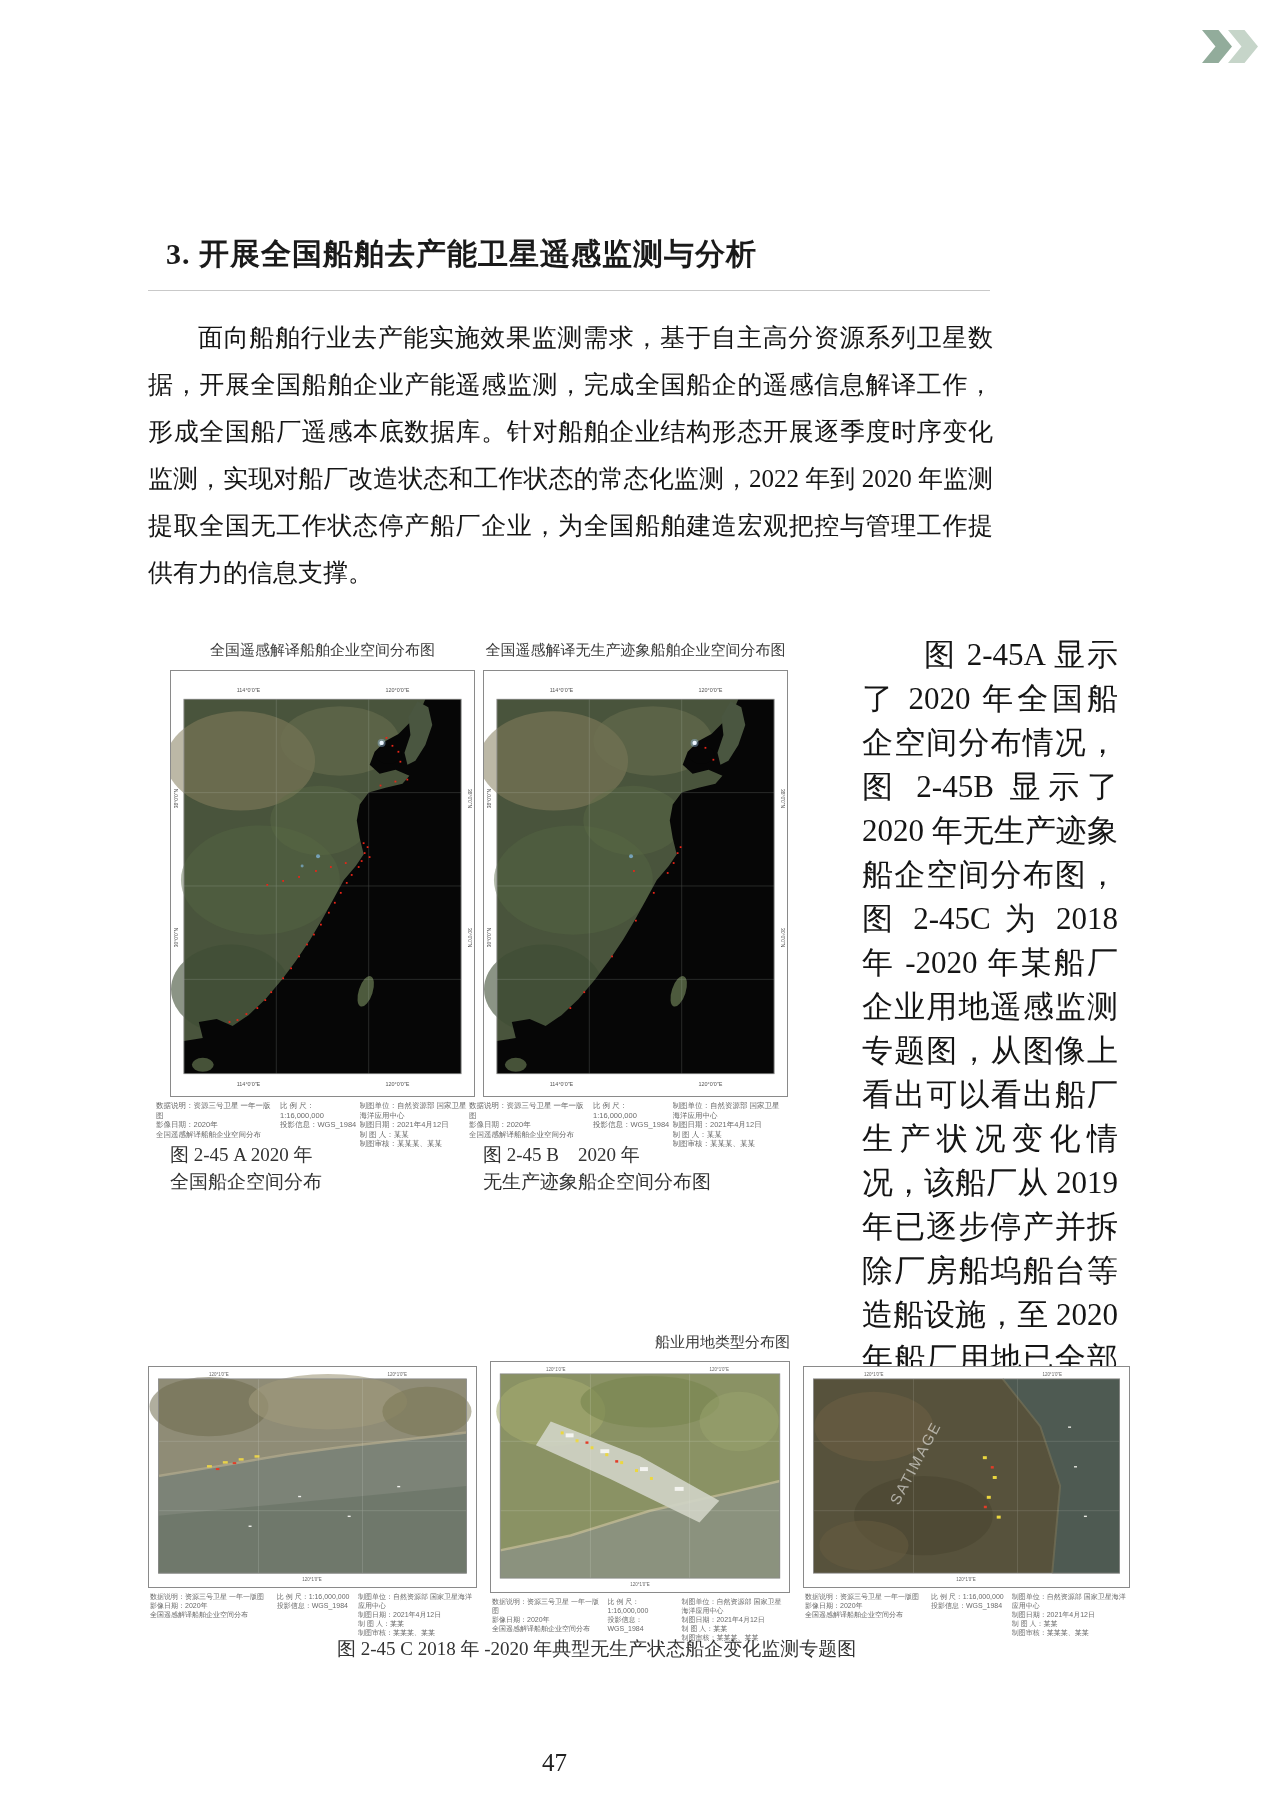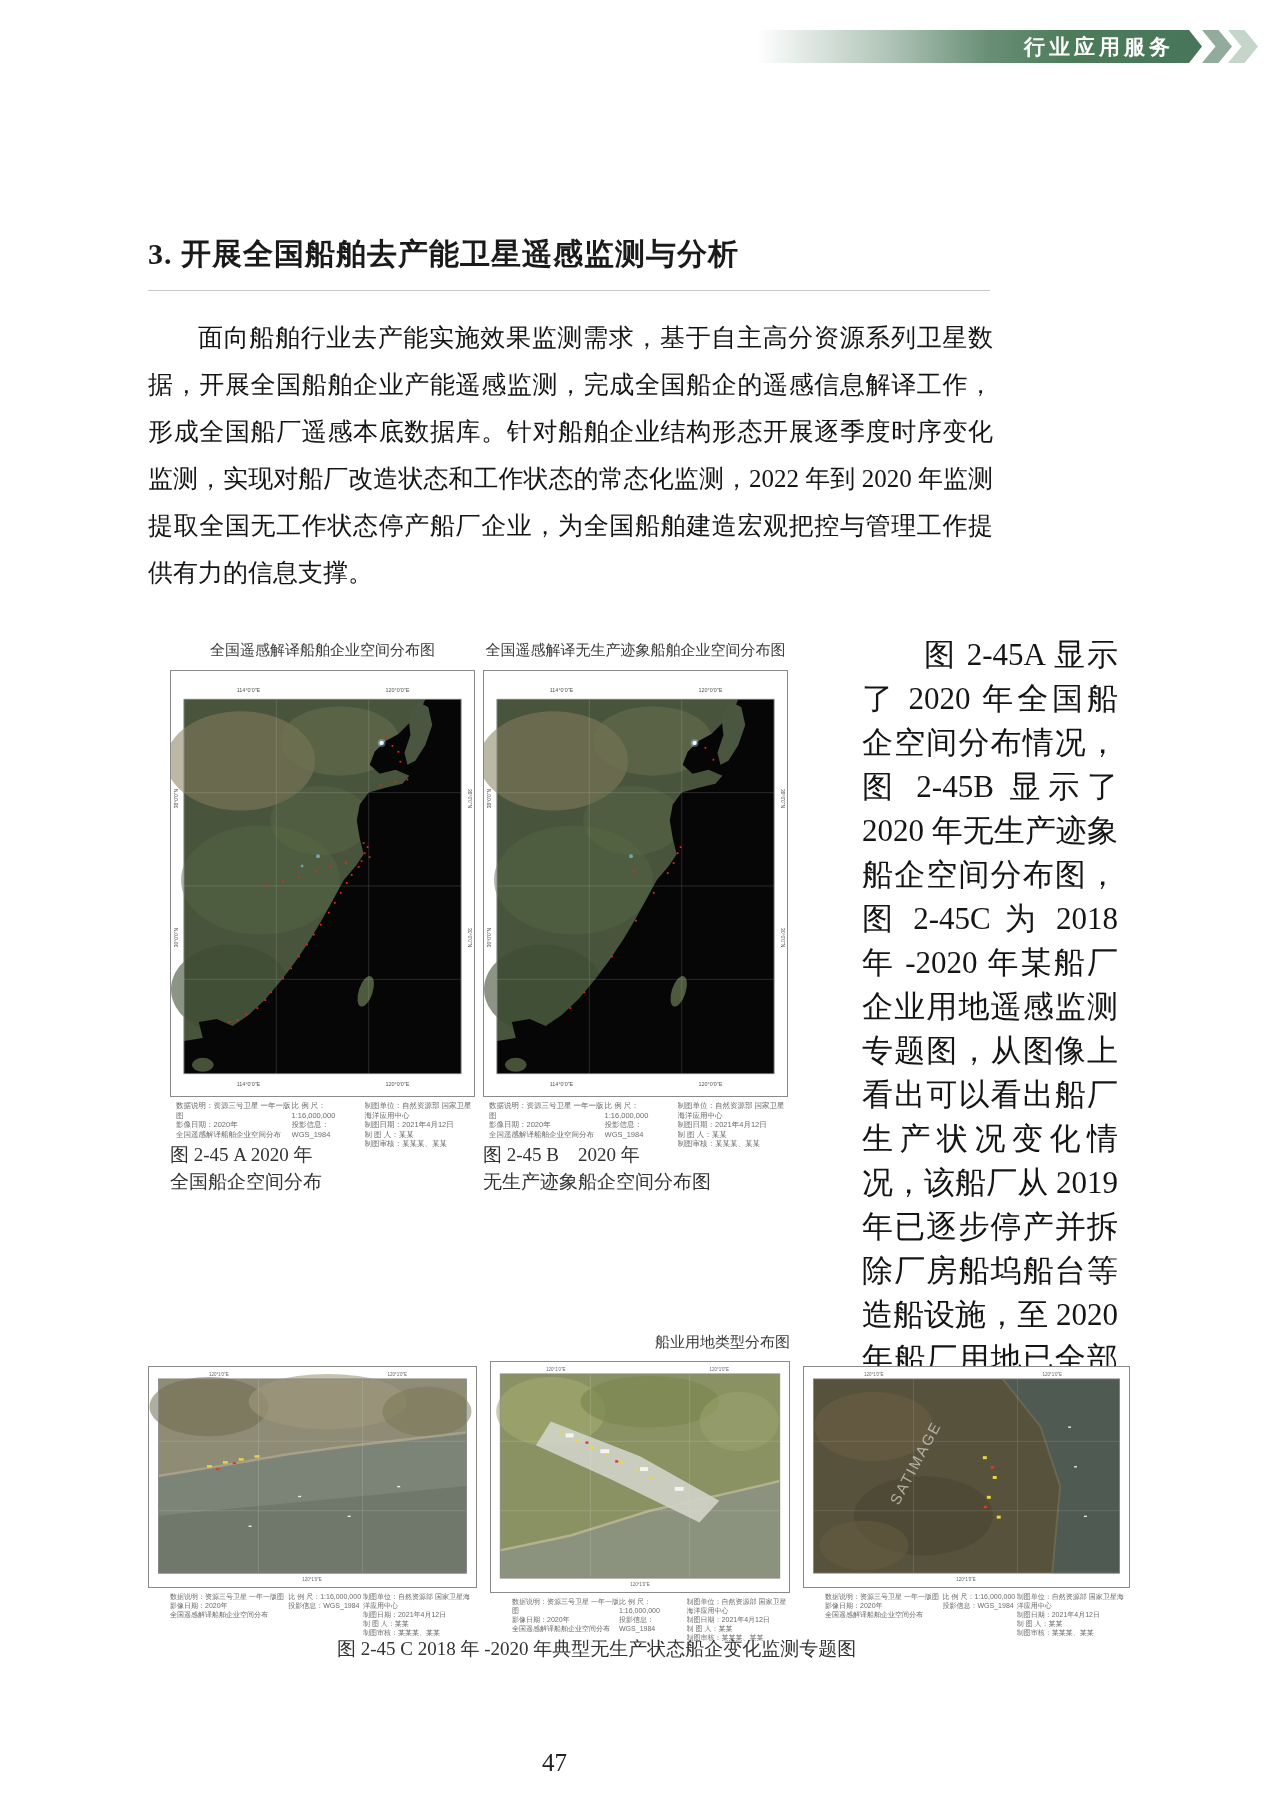--- a/index.html
+++ b/index.html
@@ -14,39 +14,39 @@
           clip-path:polygon(0 0,calc(100% - 13px) 0,100% 50%,calc(100% - 13px) 100%,0 100%);
           display:flex;align-items:center;justify-content:flex-end;padding-right:28px;box-sizing:border-box;}
   .banner span{color:#fff;font-weight:bold;font-size:21px;letter-spacing:4px;
                font-family:"Liberation Sans",sans-serif;}
   .chev{position:absolute;top:30px;width:30px;height:33px;
         clip-path:polygon(0 0,55% 0,100% 50%,55% 100%,0 100%,45% 50%);}
   .chev1{left:1202px;background:#92ac9b;}
   .chev2{left:1228px;background:#c6d5c9;}
 
   
-  .sec-title{left:148px;top:234px;font-size:30px;font-weight:bold;letter-spacing:1px;}
+  .sec-title{left:166px;top:234px;font-size:30px;font-weight:bold;letter-spacing:1px;}
   .title-rule{left:148px;top:290px;width:842px;height:1px;background:#c9c9c9;}
   .para{left:148px;top:314px;width:845px;font-size:25px;line-height:47px;
         text-align:justify;text-indent:2em;color:#151515;}
 
   
   .map-title{top:641px;width:305px;text-align:center;font-size:15px;color:#3a3a3a;}
   .sheet{background:#fff;border:1px solid #8a8a8a;box-sizing:border-box;}
   .sheetA{left:170px;top:670px;width:305px;height:427px;}
   .sheetB{left:483px;top:670px;width:305px;height:427px;}
   .caption{width:305px;font-size:19px;line-height:27px;color:#333;}
   .capA{left:170px;top:1141px;}
   .capB{left:483px;top:1141px;}
 
   
   .annot{display:flex;justify-content:space-between;font-family:"Liberation Sans",sans-serif;
          font-size:7.5px;line-height:9.5px;color:#6a6a6a;}
   .annot .acol{overflow:hidden;}
-  .annot .c1{width:38%;margin-left:20px;}
+  .annot .c1{width:38%;}
   .annot .c2{width:24%;}
   .annot .c3{width:36%;}
 
   
   .side-text{left:862px;top:633px;width:256px;font-size:31px;line-height:44px;
              text-align:justify;text-indent:2em;color:#151515;}
 
   
   .bottom-title{left:490px;top:1333px;width:300px;text-align:right;font-size:15px;color:#3a3a3a;}
   .sheet1{left:148px;top:1366px;width:329px;height:222px;}
@@ -57,23 +57,20 @@
   .page-num{left:542px;top:1737px;font-size:25px;color:#222;margin-top:12px;}
 
   svg{display:block;}
   svg text{font-family:"Liberation Sans",sans-serif;}
 </style>
 </head>
 <body>
 
 <div class="page">
 
-  <div class="abs banner">
-    <span>行业应用服务</span>
-  </div>
   <div class="chev chev1"></div>
   <div class="chev chev2"></div>
 
   <div class="abs sec-title">3. 开展全国船舶去产能卫星遥感监测与分析</div>
   <div class="abs title-rule"></div>
 
   <div class="abs para">面向船舶行业去产能实施效果监测需求，基于自主高分资源系列卫星数据，开展全国船舶企业产能遥感监测，完成全国船企的遥感信息解译工作，形成全国船厂遥感本底数据库。针对船舶企业结构形态开展逐季度时序变化监测，实现对船厂改造状态和工作状态的常态化监测，2022 年到 2020 年监测提取全国无工作状态停产船厂企业，为全国船舶建造宏观把控与管理工作提供有力的信息支撑。</div>
 
   <div class="abs map-title sans" style="left:170px;">全国遥感解译船舶企业空间分布图</div>
   <div class="abs map-title sans" style="left:463px;width:345px;">全国遥感解译无生产迹象船舶企业空间分布图</div>

